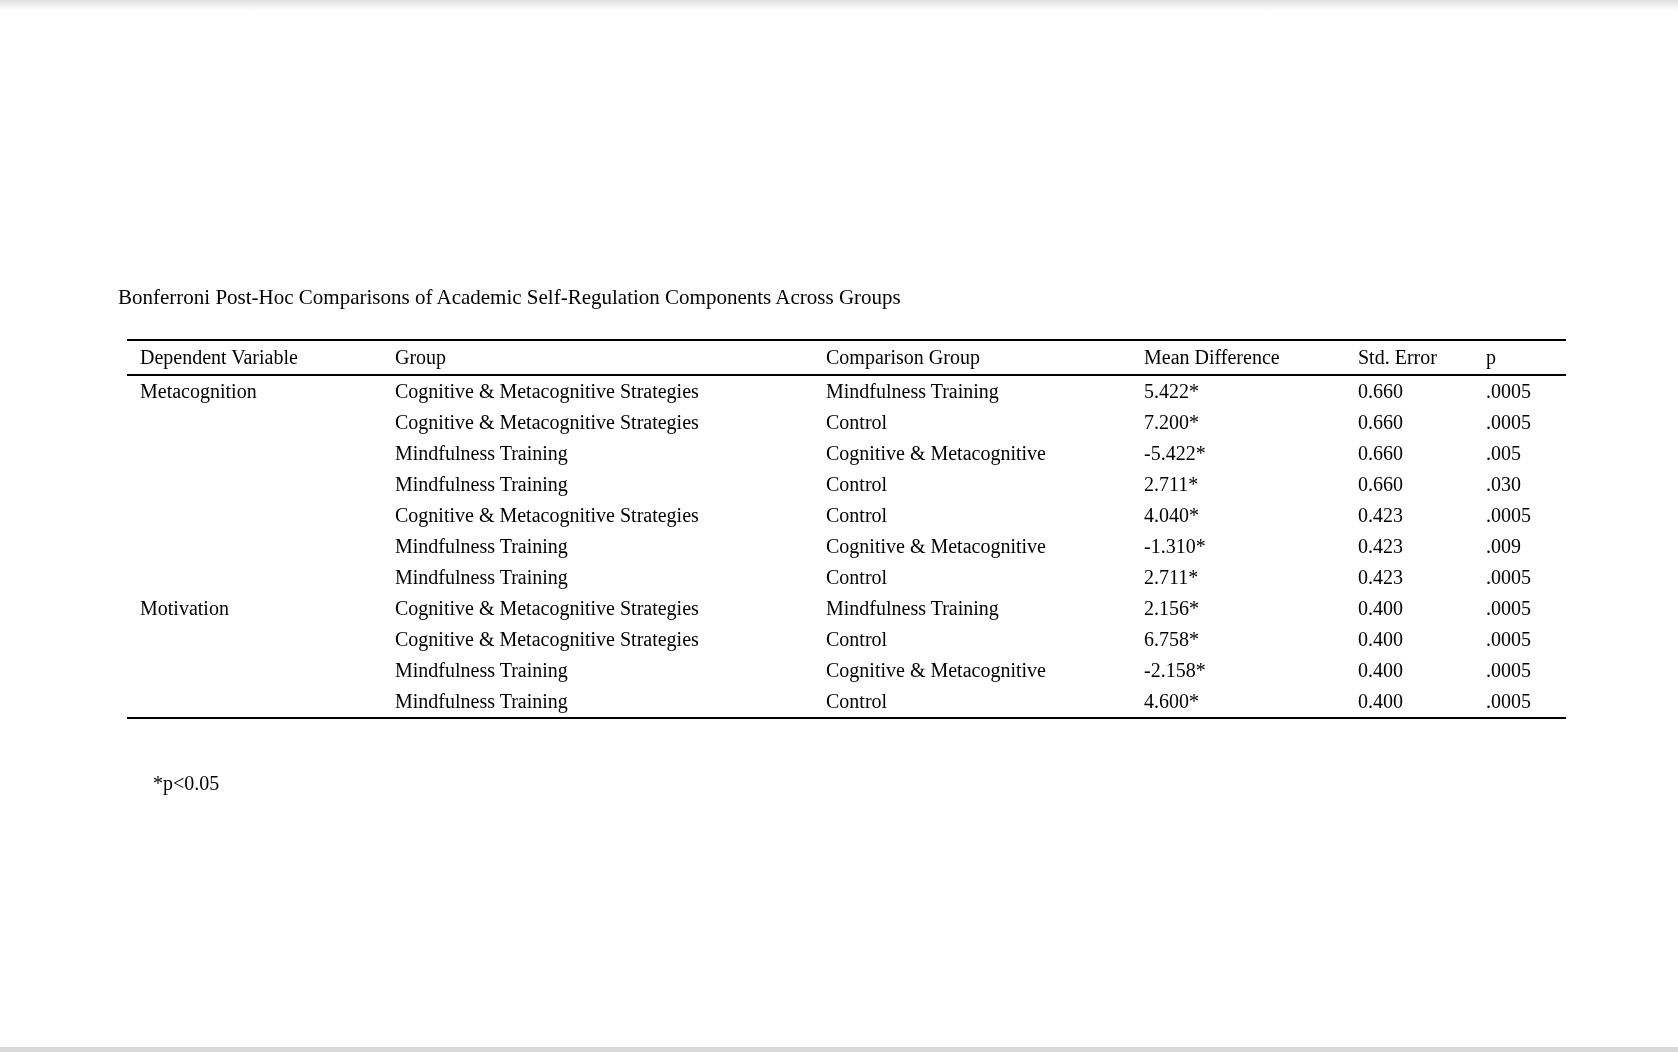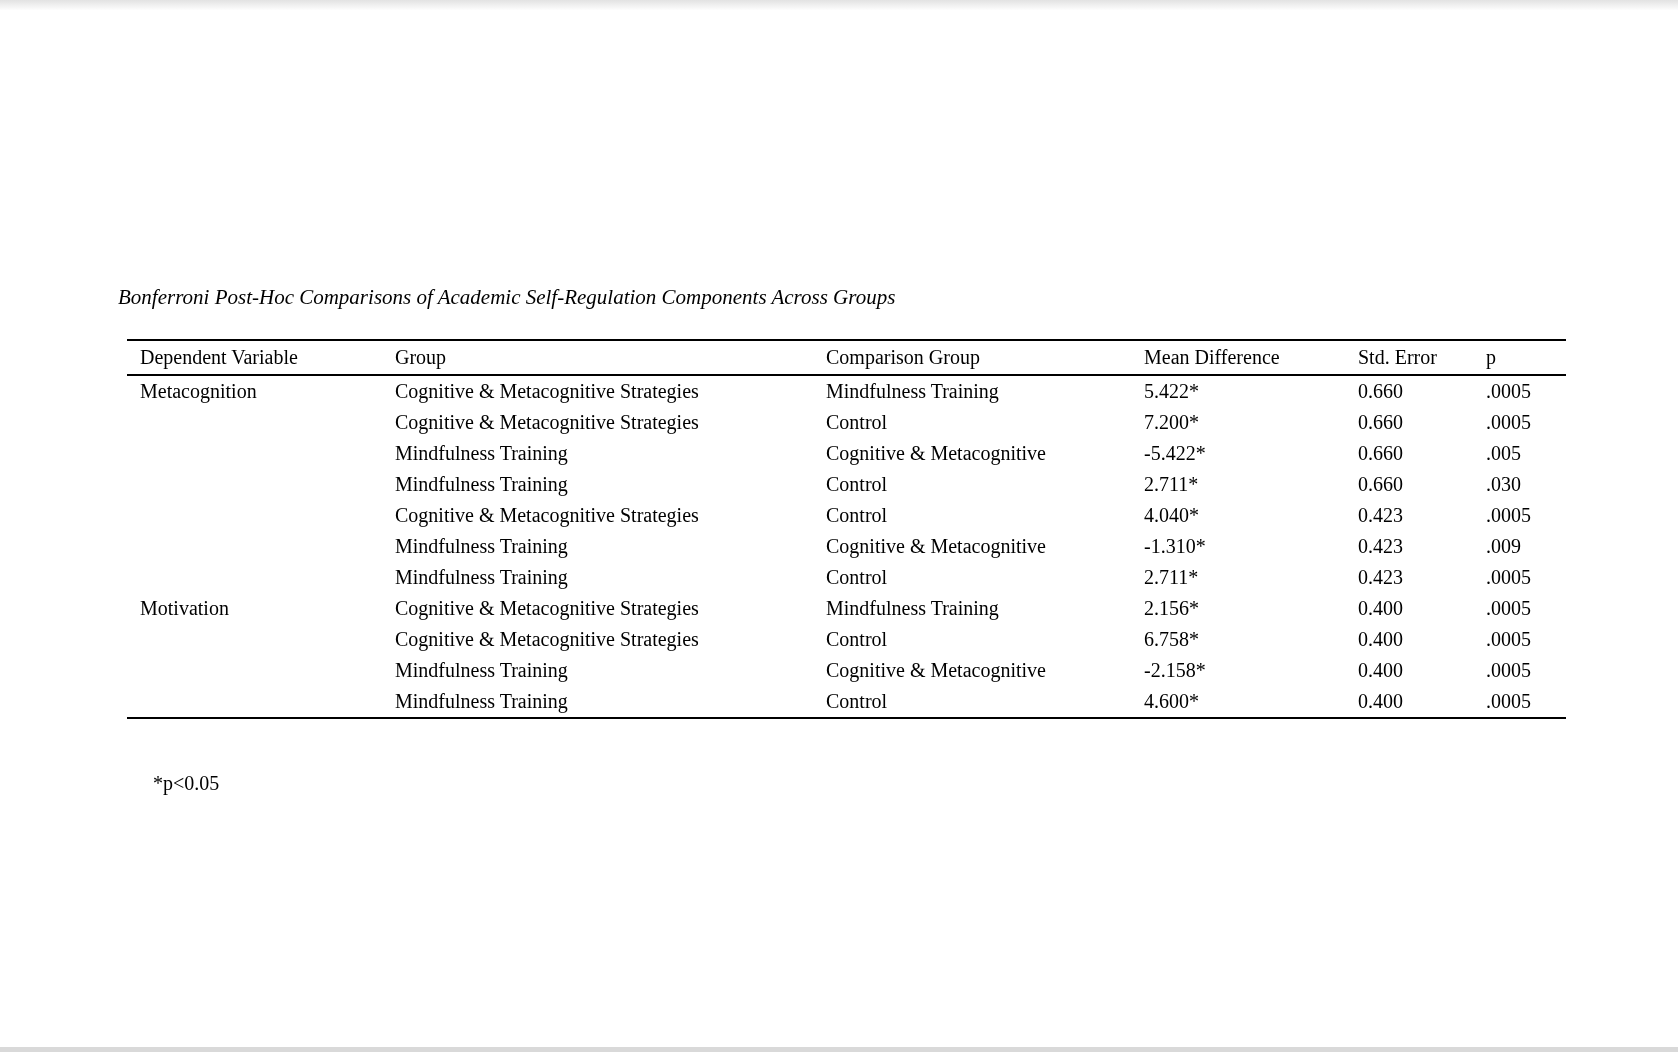--- a/index.html
+++ b/index.html
@@ -29,21 +29,20 @@
   .edge-bottom {
     position: absolute;
     bottom: 0; left: 0; right: 0;
     height: 5px;
     background: #d9d9d9;
   }
   .table-title {
     position: absolute;
     left: 118px;
     top: 284px;
-    font-style: italic;
     font-size: 21px;
     line-height: 1.25;
     white-space: nowrap;
     text-align: center;
   }
   table.posthoc {
     position: absolute;
     left: 127px;
     top: 339px;
     width: 1426px;

